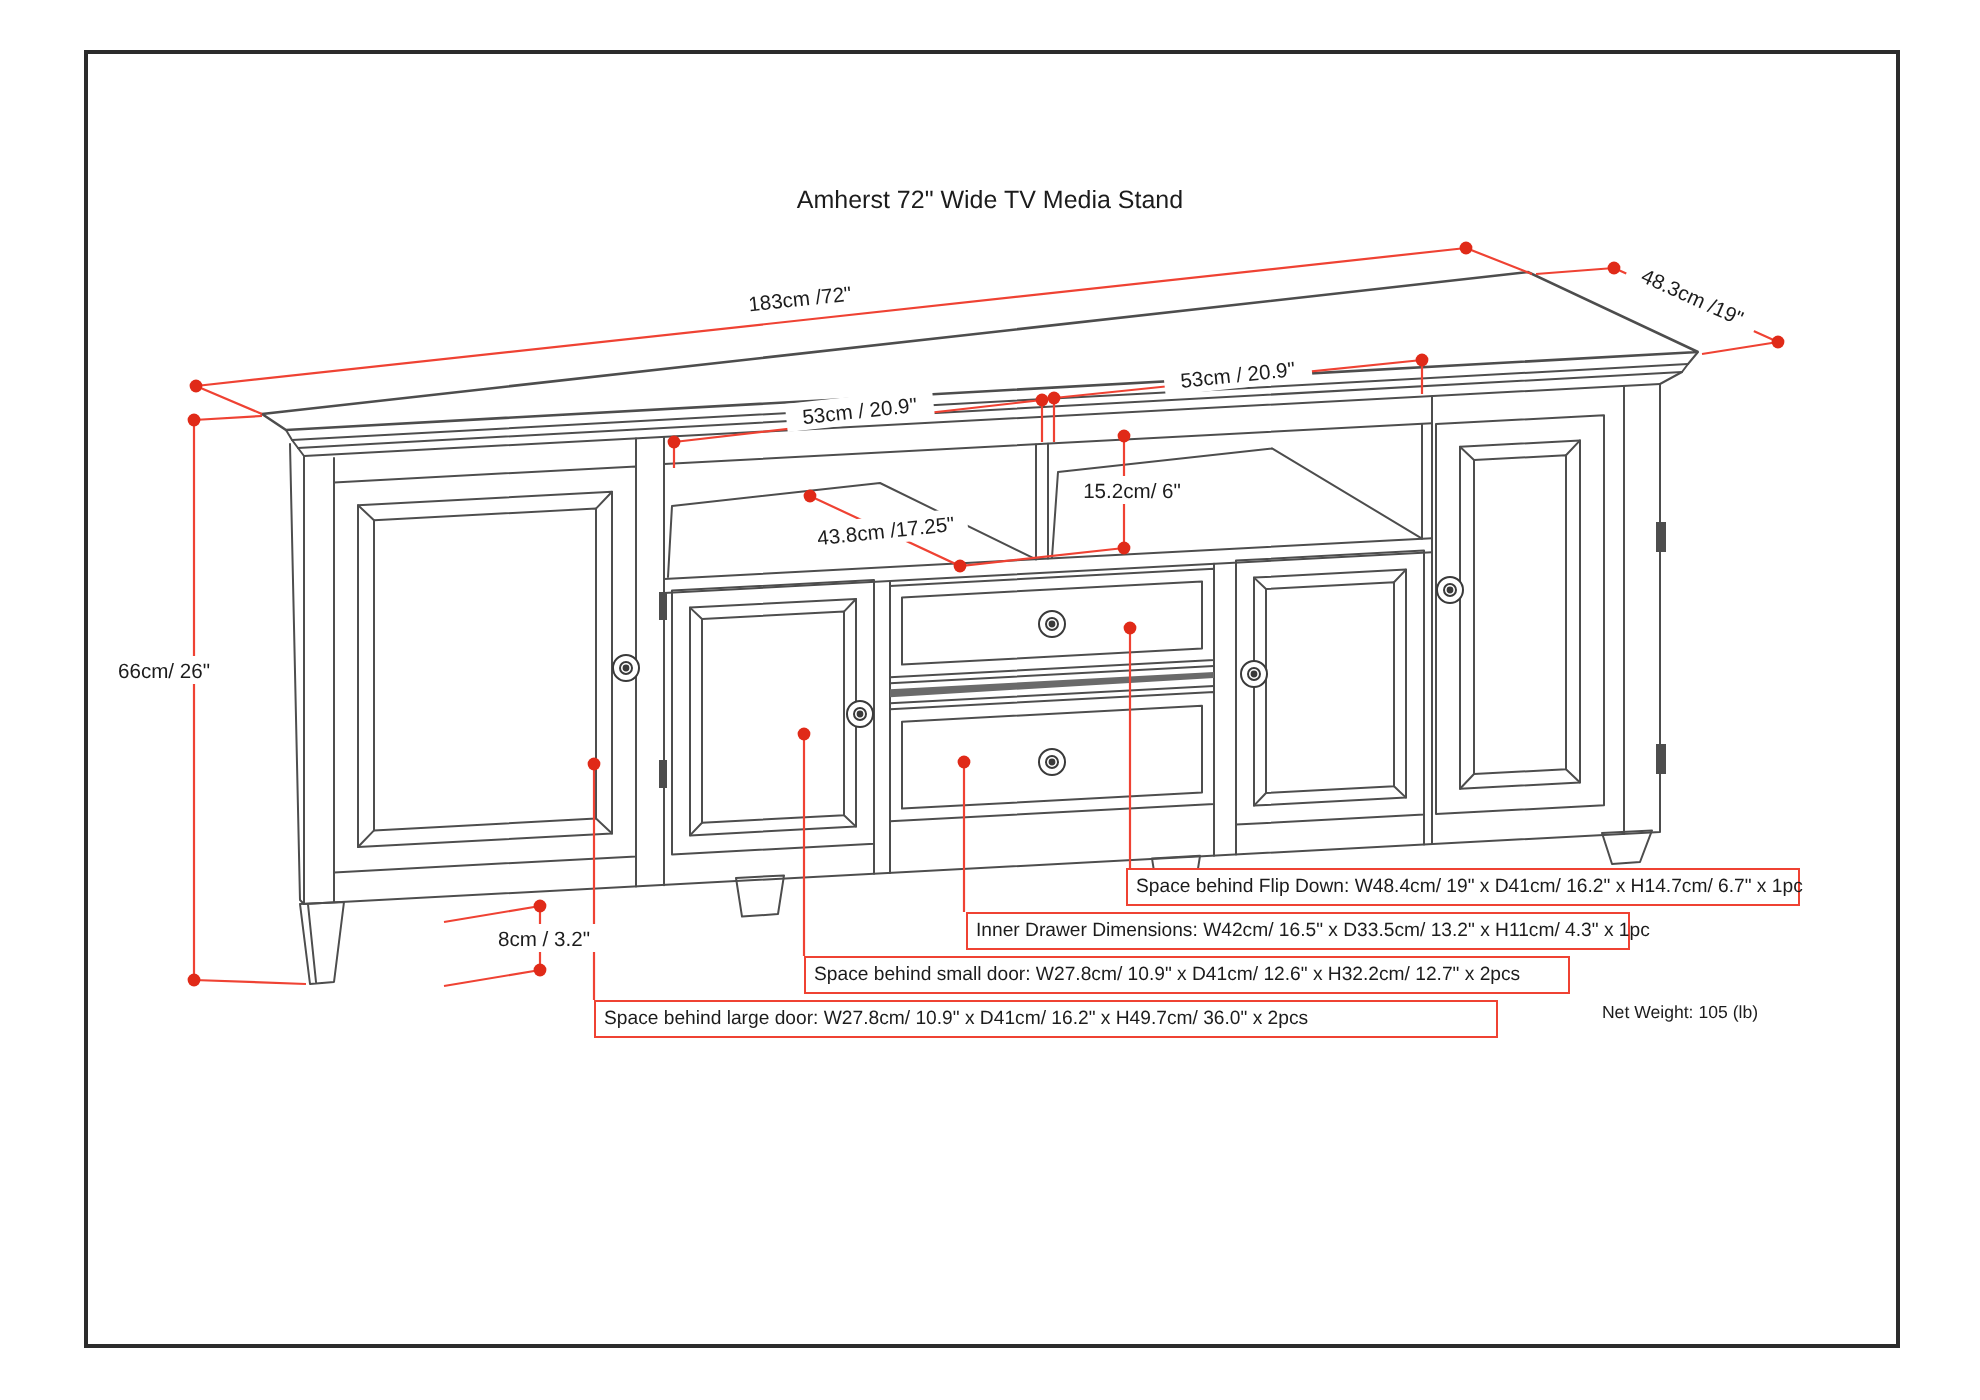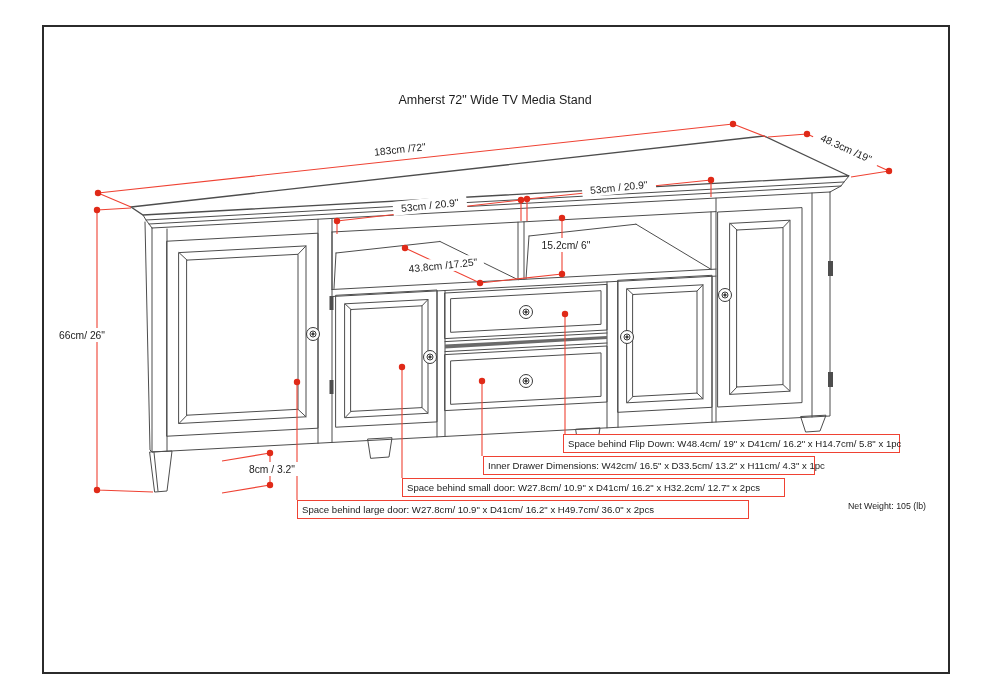--- a/index.html
+++ b/index.html
@@ -10,21 +10,21 @@
   svg{position:absolute;left:0;top:0;}
   svg text{font-family:"Liberation Sans",sans-serif;fill:#1c1c1c;}
   .dim{font-size:10.3px;}
   .blk{stroke:#4d4d4d;stroke-width:1;fill:none;stroke-linecap:round;stroke-linejoin:round;}
   .blk2{stroke:#4d4d4d;stroke-width:1.3;fill:none;stroke-linecap:round;}
   .red{stroke:#ef4233;stroke-width:1.1;fill:none;}
   .dot{fill:#e02a18;stroke:none;}
   .wbg{fill:#ffffff;}
   .callout{position:absolute;border:1px solid #ef4233;background:#ffffff;font-size:9.6px;
            color:#1c1c1c;white-space:nowrap;padding:3px 4px 2px 4px;line-height:1.3;}
-  #netweight{position:absolute;left:750px;top:501px;width:180px;font-size:8.8px;color:#1c1c1c;text-align:center;margin-left:47px;}
+  #netweight{position:absolute;left:750px;top:501px;width:180px;font-size:8.8px;color:#1c1c1c;text-align:center;}
 </style>
 </head>
 <body>
 
 <div id="page">
   <div id="frame"></div>
   <div id="title">Amherst 72" Wide TV Media Stand</div>
 
   <svg width="990" height="700" viewBox="0 0 990 700">
 
@@ -181,19 +181,19 @@
     <g>
       <rect class="wbg" x="536" y="238" width="61" height="14"></rect>
       <text class="dim" x="566" y="249" text-anchor="middle">15.2cm/ 6"</text>
     </g>
     <g>
       <rect class="wbg" x="246" y="462" width="52" height="14"></rect>
       <text class="dim" x="272" y="473" text-anchor="middle">8cm / 3.2"</text>
     </g>
   </svg>
 
-  <div class="callout" style="left:563px;top:434px;width:327px;">Space behind Flip Down: W48.4cm/ 19" x D41cm/ 16.2" x H14.7cm/ 5.8" x 1pc</div>
+  <div class="callout" style="left:563px;top:434px;width:327px;">Space behind Flip Down: W48.4cm/ 19" x D41cm/ 16.2" x H14.7cm/ 6.7" x 1pc</div>
   <div class="callout" style="left:483px;top:456px;width:322px;">Inner Drawer Dimensions: W42cm/ 16.5" x D33.5cm/ 13.2" x H11cm/ 4.3" x 1pc</div>
-  <div class="callout" style="left:402px;top:478px;width:373px;">Space behind small door: W27.8cm/ 10.9" x D41cm/ 16.2" x H32.2cm/ 12.7" x 2pcs</div>
+  <div class="callout" style="left:402px;top:478px;width:373px;">Space behind small door: W27.8cm/ 10.9" x D41cm/ 12.6" x H32.2cm/ 12.7" x 2pcs</div>
   <div class="callout" style="left:297px;top:500px;width:442px;">Space behind large door: W27.8cm/ 10.9" x D41cm/ 16.2" x H49.7cm/ 36.0" x 2pcs</div>
 
   <div id="netweight">Net Weight: 105 (lb)</div>
 </div>
 
 </body></html>

